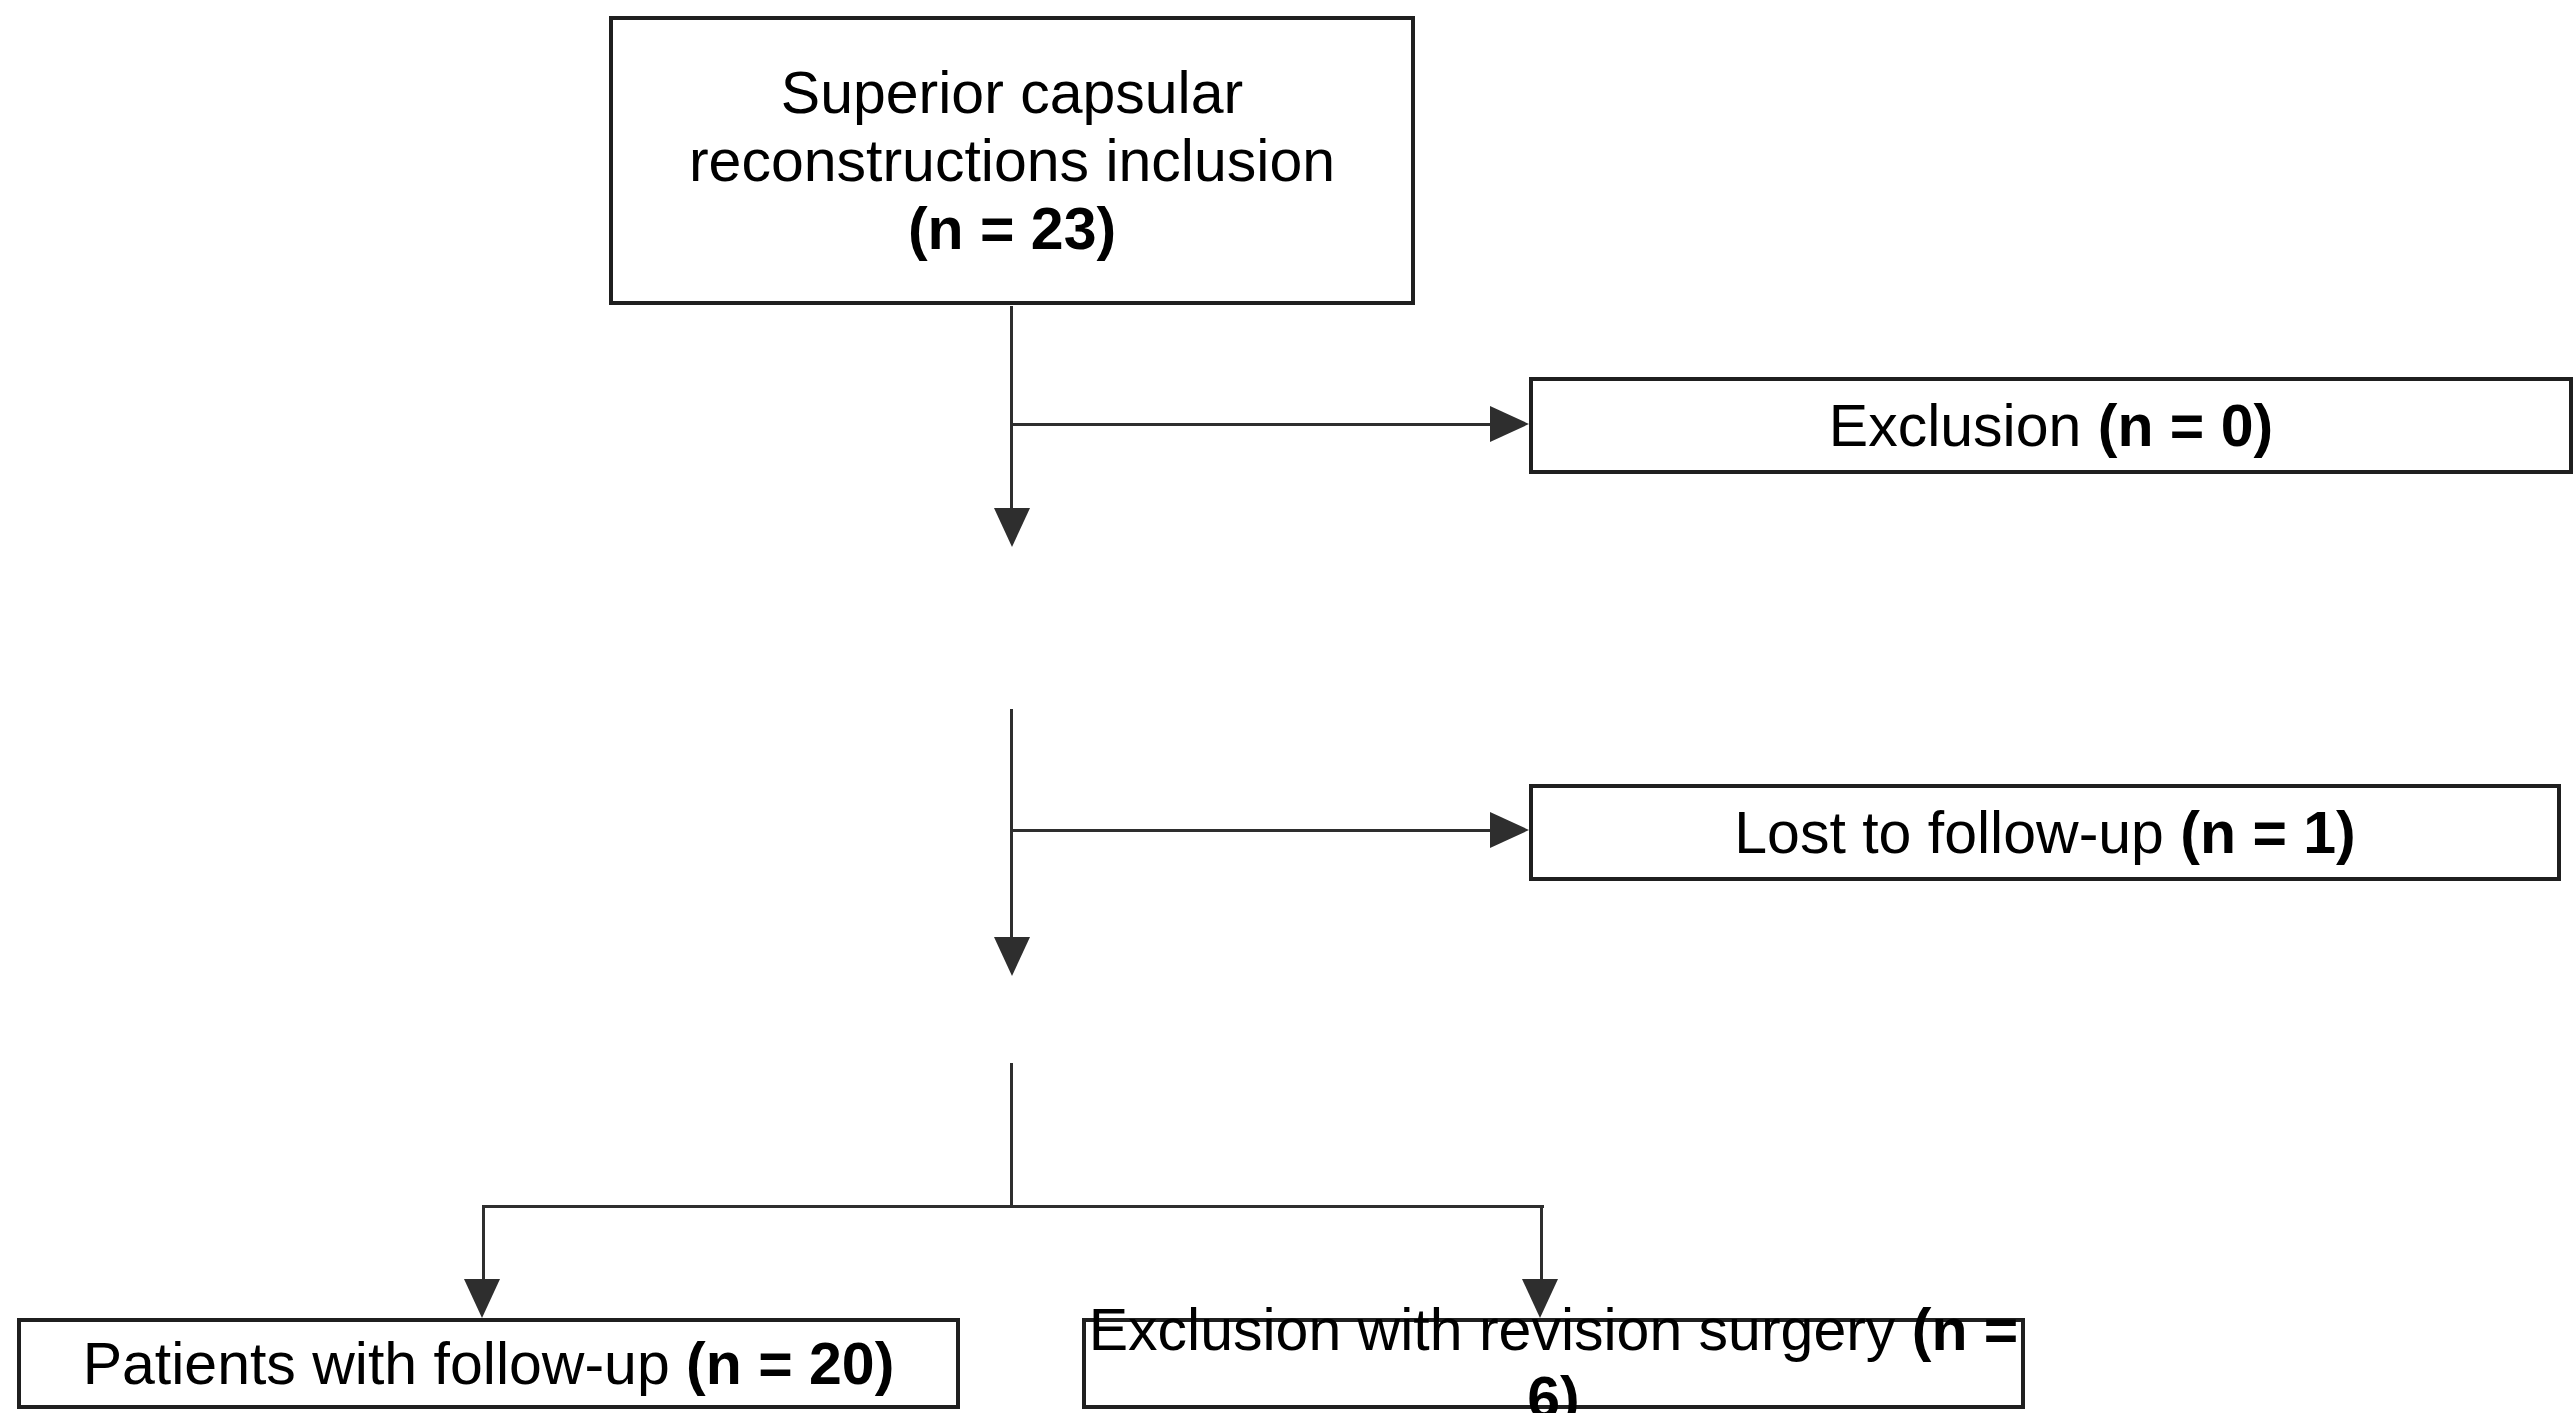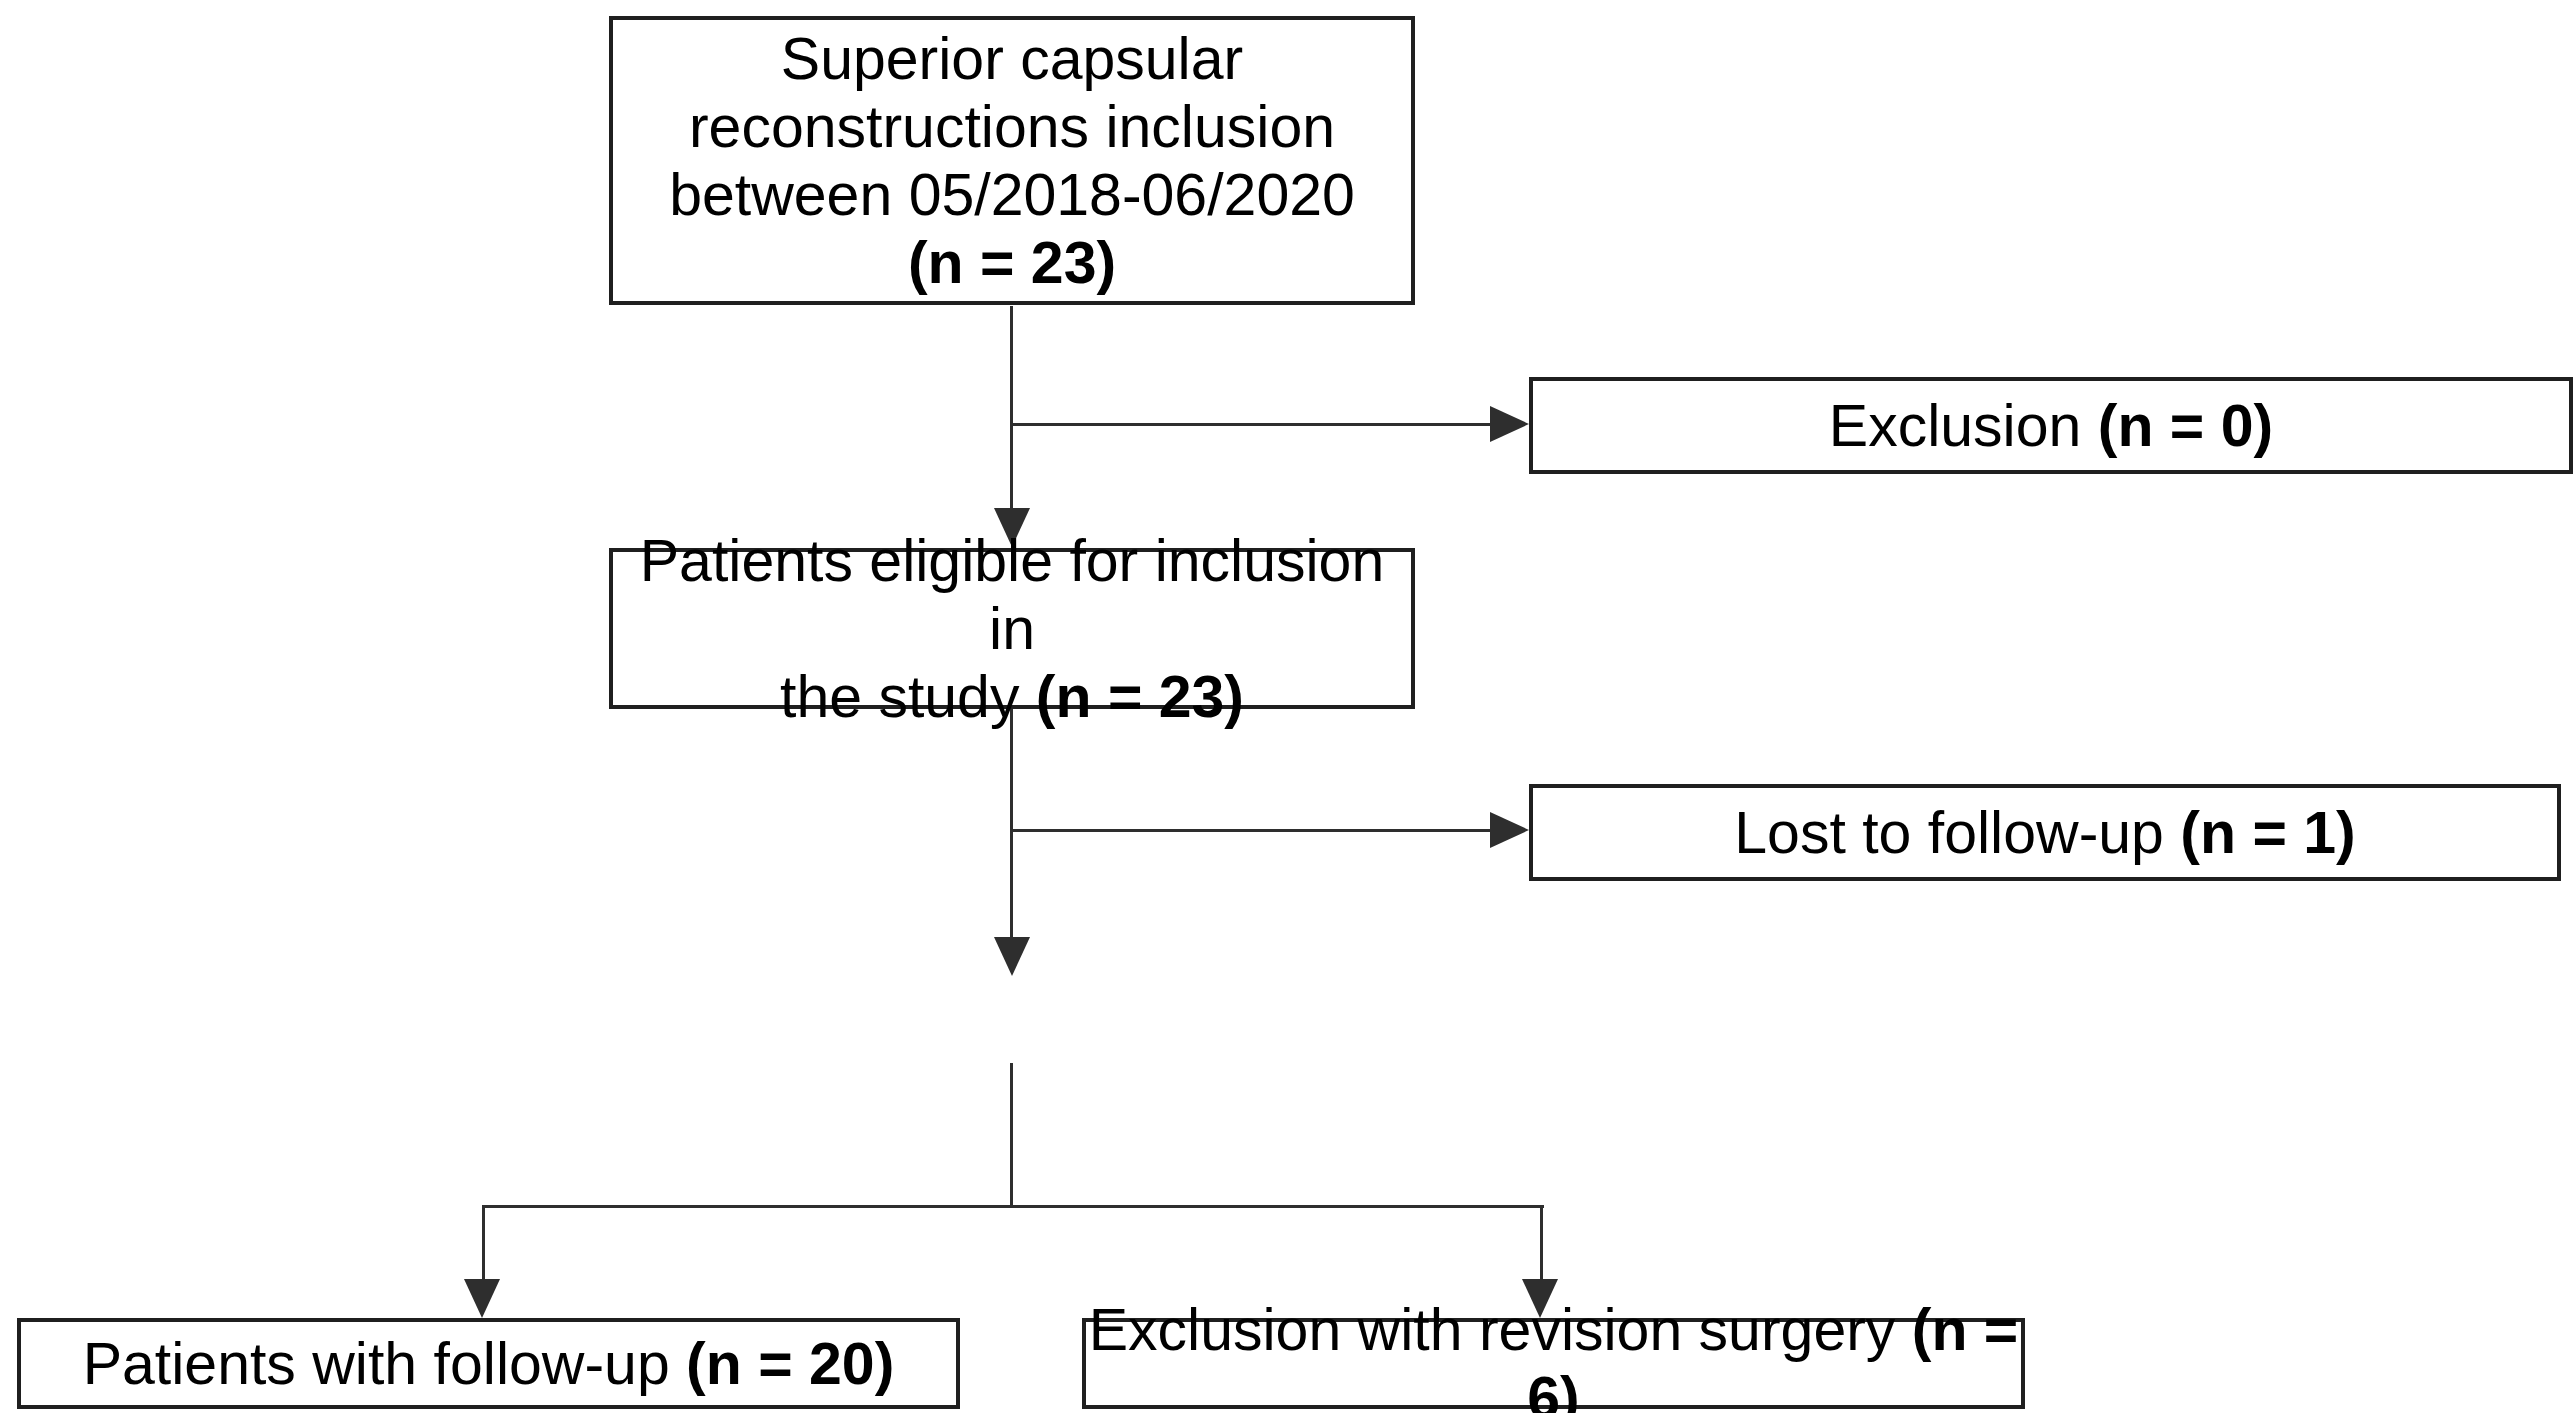--- a/index.html
+++ b/index.html
@@ -64,39 +64,30 @@
   <div class="arrow-right" style="left:1490px; top:406px;"></div>
   <div class="arrow-down" style="left:994px; top:937px;"></div>
   <div class="arrow-right" style="left:1490px; top:812px;"></div>
   <div class="arrow-down" style="left:464px; top:1279px;"></div>
   <div class="arrow-down" style="left:1522px; top:1279px;"></div>
 
   <div class="node" style="left:609px; top:16px; width:806px; height:289px;">
     <div>
       <div>Superior capsular</div>
       <div>reconstructions inclusion</div>
-      <div>between 05/2018-06/2020</div>
       <div class="count">(n = 23)</div>
     </div>
   </div>
 
   <div class="node" style="left:1529px; top:377px; width:1044px; height:97px;">
     <div>
       <span>Exclusion </span><b class="count">(n = 0)</b>
     </div>
   </div>
 
-  <div class="node" style="left:609px; top:548px; width:806px; height:161px;">
-    <div>
-      <div>Patients eligible for inclusion in</div>
-      <div>
-        <span>the study </span><b class="count">(n = 23)</b>
-      </div>
-    </div>
-  </div>
 
   <div class="node" style="left:1529px; top:784px; width:1032px; height:97px;">
     <div>
       <span>Lost to follow-up </span><b class="count">(n = 1)</b>
     </div>
   </div>
 
 
   <div class="node" style="left:17px; top:1318px; width:943px; height:91px;">
     <div>

